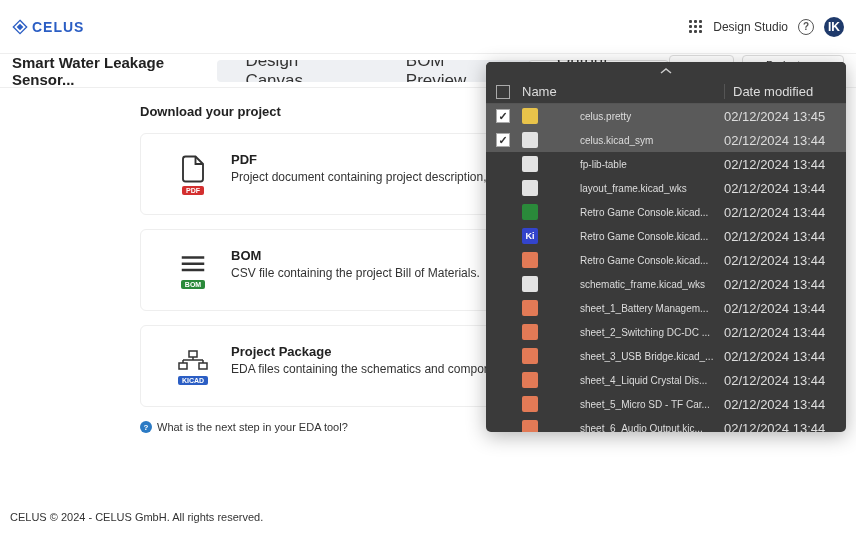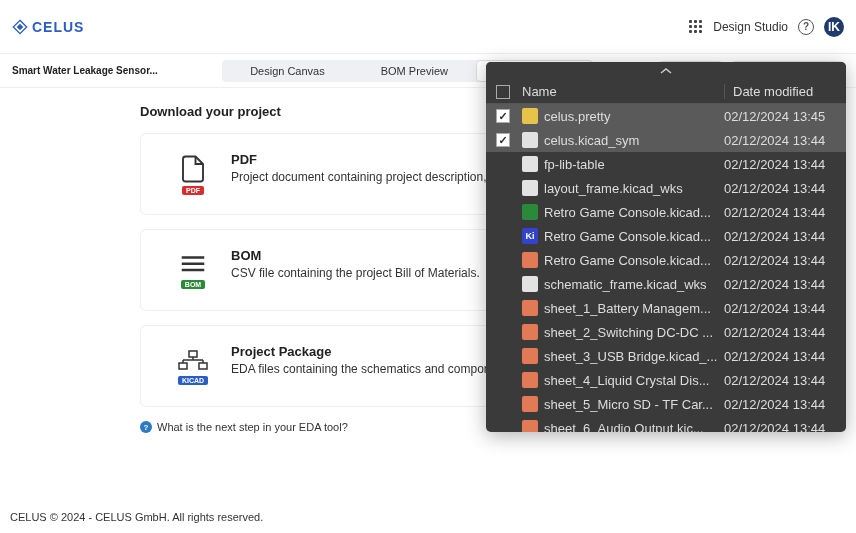--- a/index.html
+++ b/index.html
@@ -8,23 +8,23 @@
   .topbar { display: flex; align-items: center; justify-content: space-between; padding: 8px 12px; border-bottom: 1px solid #eee; height: 54px; }
   .logo { display: flex; align-items: center; gap: 4px; color: #2b5ec4; font-weight: 700; letter-spacing: 1px; font-size: 14px; }
   .logo-icon { width: 16px; height: 16px; }
   .top-right { display: flex; align-items: center; gap: 10px; font-size: 12px; color: #333; }
   .apps-icon { width:14px; height:14px; display:grid; grid-template-columns:repeat(3,3px); grid-template-rows:repeat(3,3px); gap:2px;}
   .apps-icon span { background:#444; border-radius:1px;}
   .help-circle { width:16px; height:16px; border:1px solid #555; border-radius:50%; display:flex; align-items:center; justify-content:center; font-size:10px; font-weight:bold; color:#555;}
   .avatar { width:20px; height:20px; border-radius:50%; background:#1f3a6b; color:#fff; font-size:12px; font-weight:600; display:flex; align-items:center; justify-content:center; }
   
   .subbar { display:flex; align-items:center; justify-content:space-between; padding:6px 12px; border-bottom:1px solid #eee; height:34px;}
-  .project-name { font-weight:700; font-size:10px; color:#222;}
+  .project-name { font-weight:700; font-size:15px; color:#222;}
   .tabs { display:flex; background:#eef0f3; border-radius:4px; overflow:hidden; height:22px;}
-  .tab { padding:3px 28px; font-size:11px; color:#333; cursor:pointer; display:flex; align-items:center;}
+  .tab { padding:3px 28px; font-size:17px; color:#333; cursor:pointer; display:flex; align-items:center;}
   .tab.active { background:#fff; border:1px solid #ddd; border-radius:4px;}
   .sub-right { display:flex; gap:8px;}
   .btn-outline { border:1px solid #ddd; border-radius:4px; padding:3px 10px; font-size:11px; color:#333; background:#fff; display:flex; align-items:center; gap:4px; cursor:pointer;}
   
   .content { padding: 16px 0 0 140px; }
   .section-title { font-size:13px; font-weight:700; margin-bottom:14px; }
   .card { display:flex; gap:16px; border:1px solid #eee; border-radius:6px; padding:18px 30px; margin-bottom:14px; width:580px; align-items:flex-start;}
   .card-icon { width:44px; height:44px; display:flex; flex-direction:column; align-items:center; justify-content:center;}
   .card-title { font-weight:700; font-size:13px; margin-bottom:3px;}
   .card-desc { font-size:12px; color:#333;}
@@ -43,21 +43,21 @@
   .col-header .chk { width:14px; height:14px; border:1px solid #aaa; margin-right:12px;}
   .col-name { flex:1; font-weight:400; }
   .col-date { width:112px; border-left:1px solid #555; padding-left:8px; }
   .file-list { }
   .file-row { display:flex; align-items:center; padding:3px 10px; height:24px; }
   .file-row.selected { background:#5a5a5a; }
   .file-row .chk { width:14px; height:14px; border:1px solid #aaa; margin-right:12px; background:#fff; display:flex; align-items:center; justify-content:center;}
   .file-row .chk.checked::after { content:"✓"; font-size:11px; color:#333; font-weight:bold;}
   .file-row .chk.spacer { border:none; background:transparent;}
   .file-icon { width:16px; height:16px; margin-right:6px; border-radius:2px; display:flex; align-items:center; justify-content:center; font-size:9px; font-weight:bold; color:#fff;}
-  .file-name { flex:1; white-space:nowrap; overflow:hidden; text-overflow:ellipsis; padding-right:0; font-size:13px;}
+  .file-name { flex:1; white-space:nowrap; overflow:hidden; text-overflow:ellipsis; padding-right:0; font-size:10px;margin-left:36px;}
   .file-date { width:112px; font-size:13px; white-space:nowrap;}
 </style>
 </head>
 <body>
 
 <div class="topbar">
   <div class="logo">
     <svg class="logo-icon" viewBox="0 0 24 24">
         <polygon points="12,2 22,12 12,22 2,12" fill="none" stroke="#2b5ec4" stroke-width="2"></polygon>
         <polygon points="12,7 17,12 12,17 7,12" fill="#2b5ec4"></polygon>

